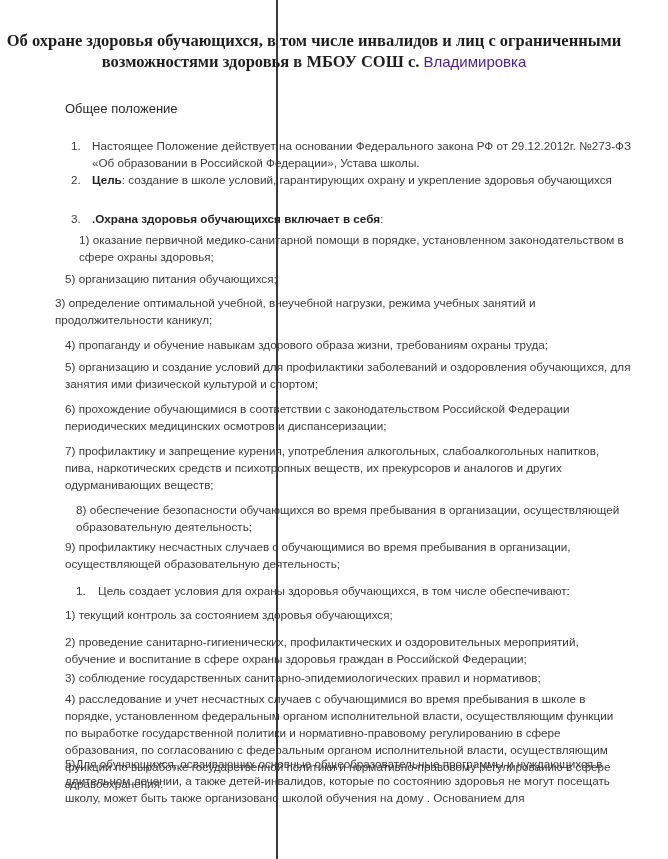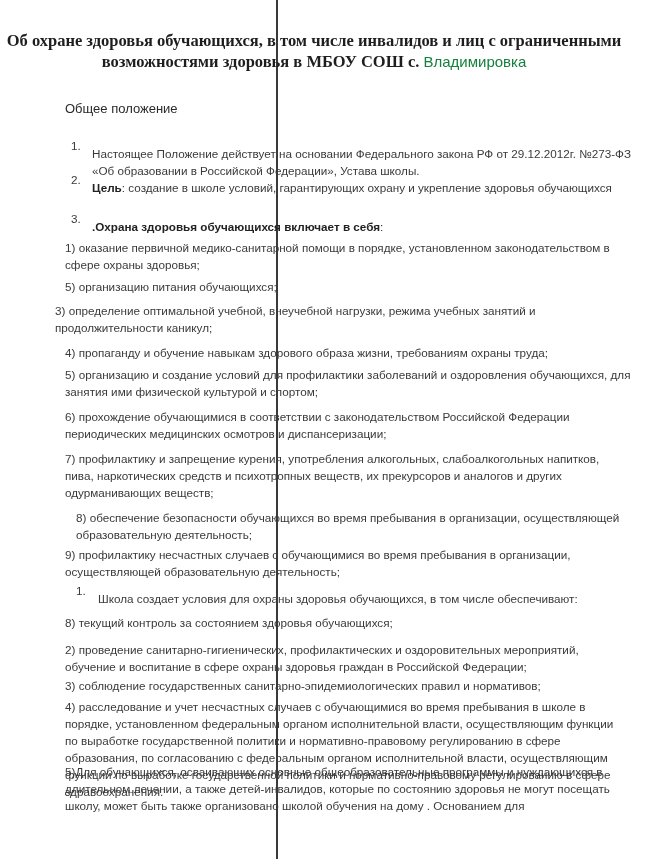--- a/index.html
+++ b/index.html
@@ -1,22 +1,22 @@
 <!DOCTYPE html>
 <html><head>
   <meta charset="utf-8">
   <style>
     html, body { margin: 0; padding: 0; background: #ffffff; }
     body { width: 668px; height: 859px; position: relative; overflow: hidden; color: #2a2a2a; }
     .vline { position: absolute; left: 276px; top: 0; width: 2px; height: 859px; background: #3a3a3a; }
     .title { position: absolute; left: 0; top: 30px; width: 628px; text-align: center;
       font-family: "Liberation Serif", serif; font-size: 16.5px; font-weight: bold; line-height: 21px; color: #1e1e1e; }
-    .title .tail { font-family: "Liberation Sans", sans-serif; font-weight: normal; font-size: 15px; color: #15803d; }
+    .title .tail { font-family: "Liberation Sans", sans-serif; font-weight: normal; font-size: 15px; color: #4c1d95; }
     .sec { position: absolute; left: 65px; top: 101px; font-family: "Liberation Sans", sans-serif; font-size: 13px; color: #2a2a2a; }
-    .p { position: absolute; font-family: "Liberation Sans", sans-serif; font-size: 11.7px; line-height: 17px; color: #3a3a3a; margin-top: 8px; }
+    .p { position: absolute; font-family: "Liberation Sans", sans-serif; font-size: 11.7px; line-height: 17px; color: #3a3a3a; }
     .num { position: absolute; font-family: "Liberation Sans", sans-serif; font-size: 11.7px; color: #3a3a3a; }
     b { color: #222; }
   </style>
 </head>
 <body>
 
 <div class="vline"></div>
 
 <div class="title">
   <div>Об охране здоровья обучающихся, в том числе инвалидов и лиц с ограниченными</div>
@@ -27,30 +27,30 @@
 
 <span class="num" style="left:71px;top:139px">1.</span>
 <div class="p" style="left:92px;top:137px;width:540px">Настоящее Положение действует на основании Федерального закона РФ от 29.12.2012г. №273-ФЗ  «Об образовании в Российской Федерации», Устава школы.</div>
 
 <span class="num" style="left:71px;top:173px">2.</span>
 <div class="p" style="left:92px;top:171px;width:520px"><b>Цель</b><span>: создание в школе условий, гарантирующих охрану и укрепление здоровья обучающихся</span></div>
 
 <span class="num" style="left:71px;top:212px">3.</span>
 <div class="p" style="left:92px;top:210px;width:520px"><b>.Охрана здоровья обучающихся включает в себя</b><span>:</span></div>
 
-<div class="p" style="left:65px;top:231px;width:560px">1) оказание первичной медико-санитарной помощи в порядке, установленном законодательством в сфере охраны здоровья;</div>
+<div class="p" style="left:79px;top:231px;width:560px">1) оказание первичной медико-санитарной помощи в порядке, установленном законодательством в сфере охраны здоровья;</div>
 <div class="p" style="left:65px;top:270px;width:560px">5) организацию питания обучающихся;</div>
 <div class="p" style="left:55px;top:294px;width:520px">3) определение оптимальной учебной, внеучебной нагрузки, режима учебных занятий и продолжительности каникул;</div>
 <div class="p" style="left:65px;top:336px;width:560px">4) пропаганду и обучение навыкам здорового образа жизни, требованиям охраны труда;</div>
 <div class="p" style="left:65px;top:358px;width:570px">5) организацию и создание условий для профилактики заболеваний и оздоровления обучающихся, для занятия ими физической культурой и спортом;</div>
 <div class="p" style="left:65px;top:400px;width:540px">6) прохождение обучающимися в соответствии с законодательством Российской Федерации периодических медицинских осмотров и диспансеризации;</div>
 <div class="p" style="left:65px;top:442px;width:560px">7) профилактику и запрещение курения, употребления алкогольных, слабоалкогольных напитков, пива, наркотических средств и психотропных веществ, их прекурсоров и аналогов и других одурманивающих веществ;</div>
 <div class="p" style="left:76px;top:501px;width:570px">8) обеспечение безопасности обучающихся во время пребывания в организации, осуществляющей образовательную деятельность;</div>
 <div class="p" style="left:65px;top:538px;width:530px">9) профилактику несчастных случаев с обучающимися во время пребывания в организации, осуществляющей образовательную деятельность;</div>
 
 <span class="num" style="left:76px;top:584px">1.</span>
-<div class="p" style="left:98px;top:582px;width:560px">Школа создает условия для охраны здоровья обучающихся, в том числе обеспечивают:</div>
+<div class="p" style="left:98px;top:582px;width:560px">Цель создает условия для охраны здоровья обучающихся, в том числе обеспечивают:</div>
 
-<div class="p" style="left:65px;top:606px;width:560px">8) текущий контроль за состоянием здоровья обучающихся;</div>
+<div class="p" style="left:65px;top:606px;width:560px">1) текущий контроль за состоянием здоровья обучающихся;</div>
 <div class="p" style="left:65px;top:633px;width:550px">2) проведение санитарно-гигиенических, профилактических и оздоровительных мероприятий, обучение и воспитание в сфере охраны здоровья граждан в Российской Федерации;</div>
 <div class="p" style="left:65px;top:669px;width:560px">3) соблюдение государственных санитарно-эпидемиологических правил и нормативов;</div>
 <div class="p" style="left:65px;top:690px;width:560px">4) расследование и учет несчастных случаев с обучающимися во время пребывания в школе в порядке, установленном федеральным органом исполнительной власти, осуществляющим функции по выработке государственной политики и нормативно-правовому регулированию в сфере образования, по согласованию с федеральным органом исполнительной власти, осуществляющим функции по выработке государственной политики и нормативно-правовому регулированию в сфере здравоохранения.</div>
 <div class="p" style="left:65px;top:755px;width:575px">5)Для обучающихся, осваивающих основные общеобразовательные программы и нуждающихся в длительном лечении, а также детей-инвалидов, которые по состоянию здоровья не могут посещать школу, может быть также организовано школой обучения на дому .  Основанием для</div>
 
 </body></html>

